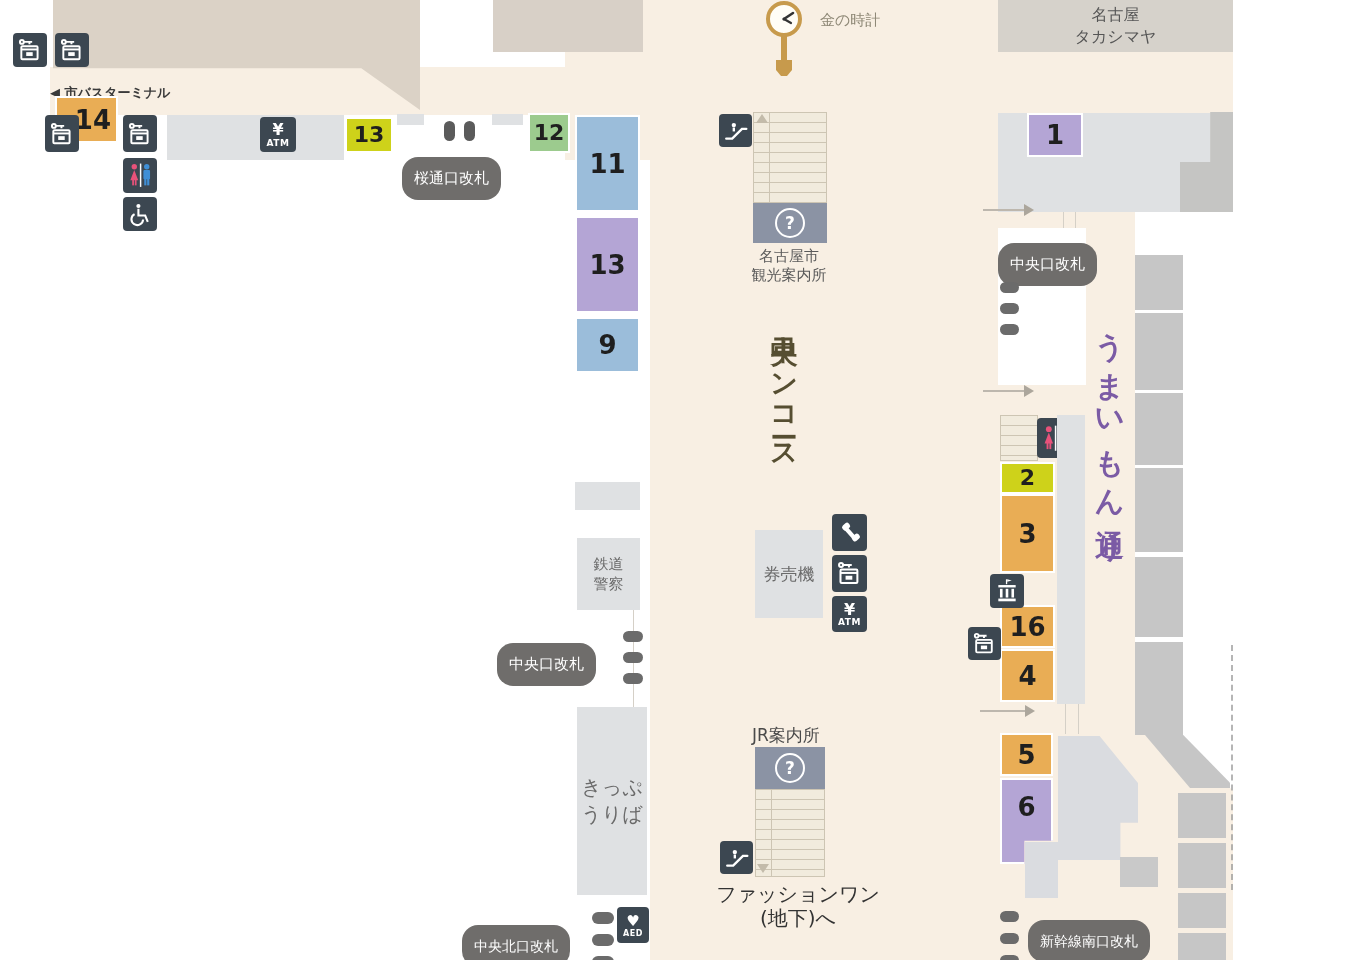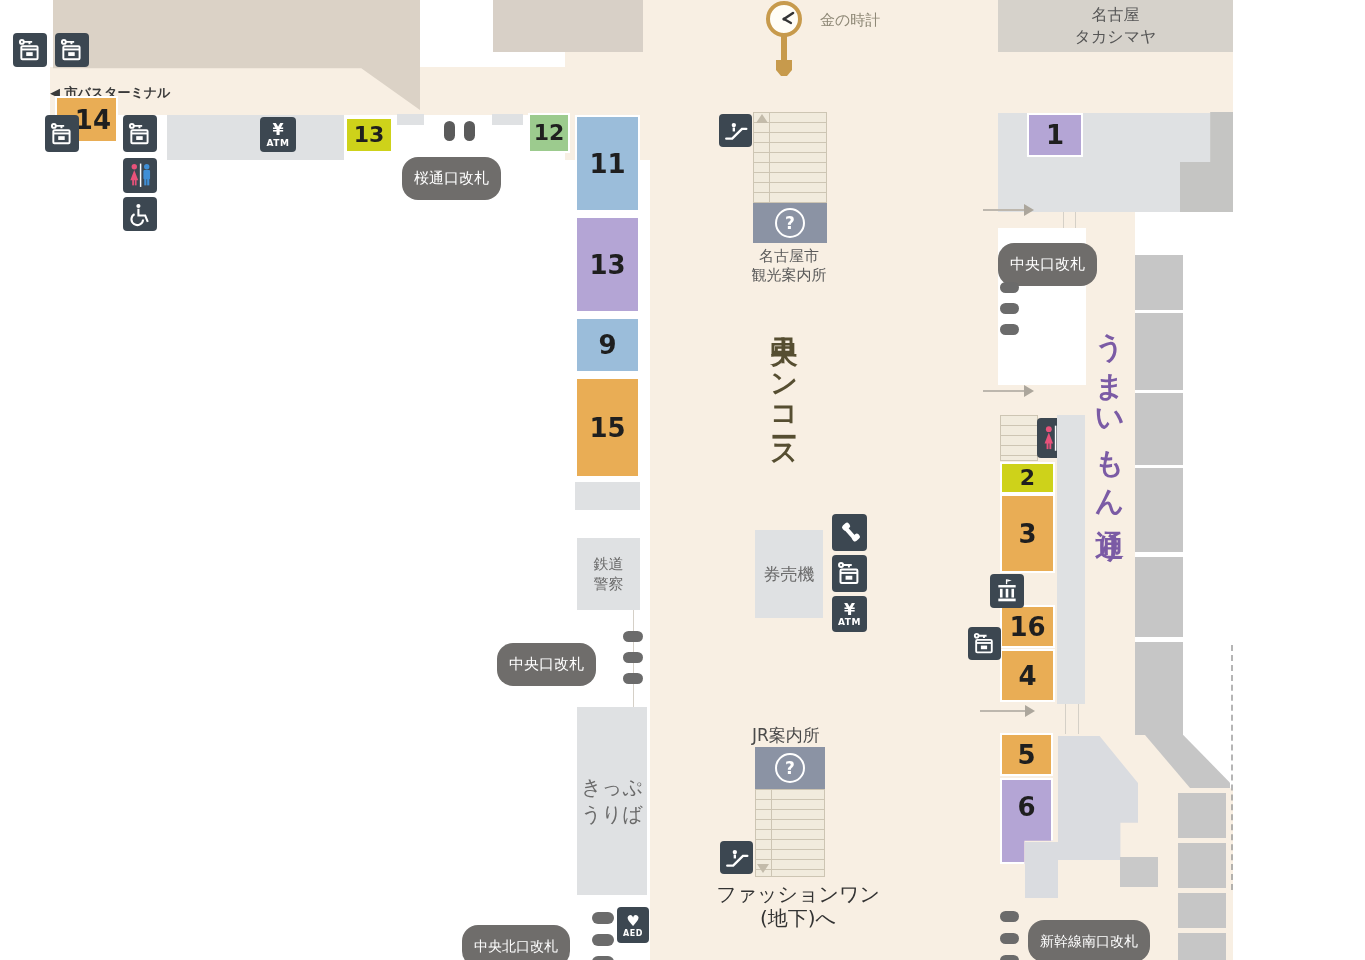--- a/index.html
+++ b/index.html
@@ -170,23 +170,20 @@
 
   <div class="abs spot blue" style="left:575px;top:115px;width:65px;height:97px;">
     <span class="num">11</span>
   </div>
   <div class="abs spot purple" style="left:575px;top:216px;width:65px;height:97px;">
     <span class="num">13</span>
   </div>
   <div class="abs spot blue" style="left:575px;top:317px;width:65px;height:56px;">
     <span class="num">9</span>
   </div>
-  <div class="abs spot orange" style="left:575px;top:377px;width:65px;height:101px;">
-    <span class="num">15</span>
-  </div>
   <div class="abs grayblk" style="left:575px;top:482px;width:65px;height:28px;"></div>
 
   <div class="abs grayblk boxlabel" style="left:577px;top:538px;width:63px;height:72px;font-size:15px;">
     <div>鉄道</div>
     <div>警察</div>
   </div>
 
   <div class="abs thinline" style="left:633px;top:610px;width:1px;height:97px;"></div>
   <div class="abs pill" style="left:623px;top:631px;width:20px;height:11px;"></div>
   <div class="abs pill" style="left:623px;top:652px;width:20px;height:11px;"></div>

